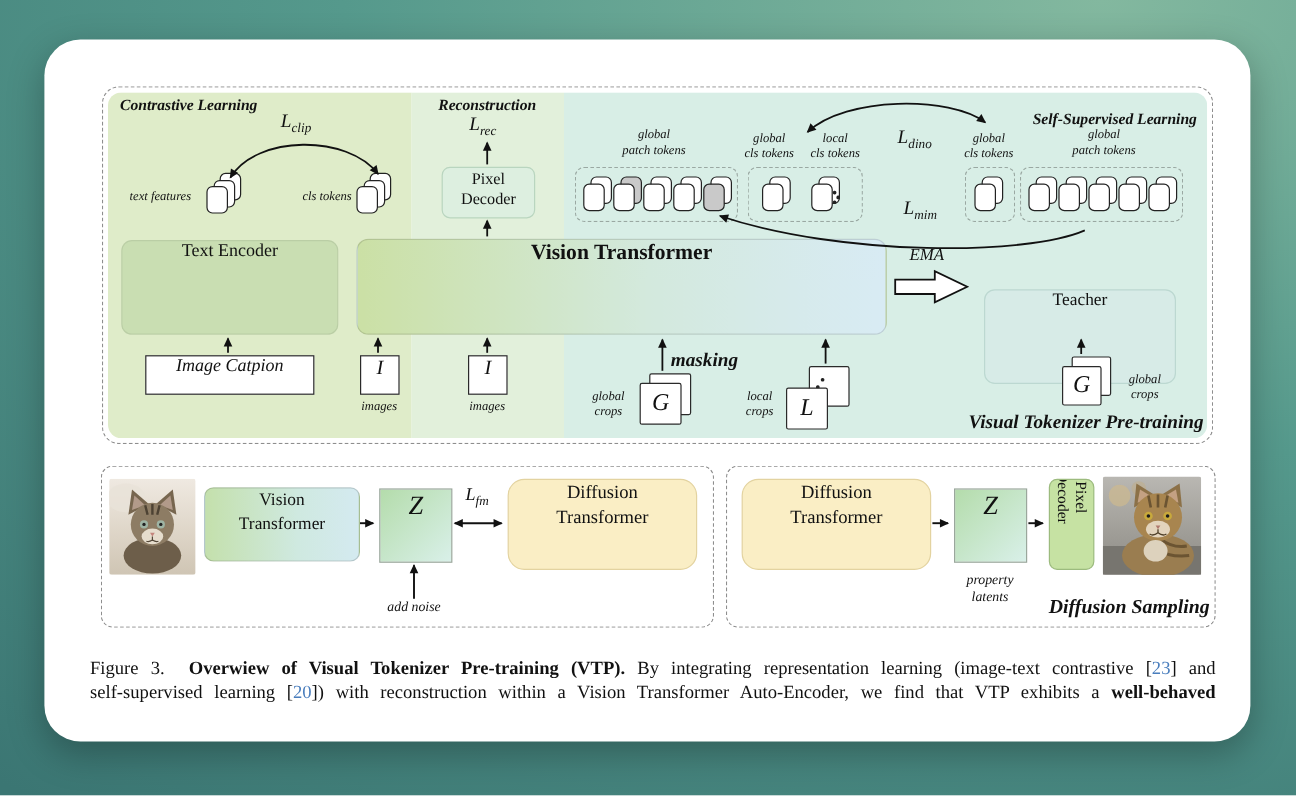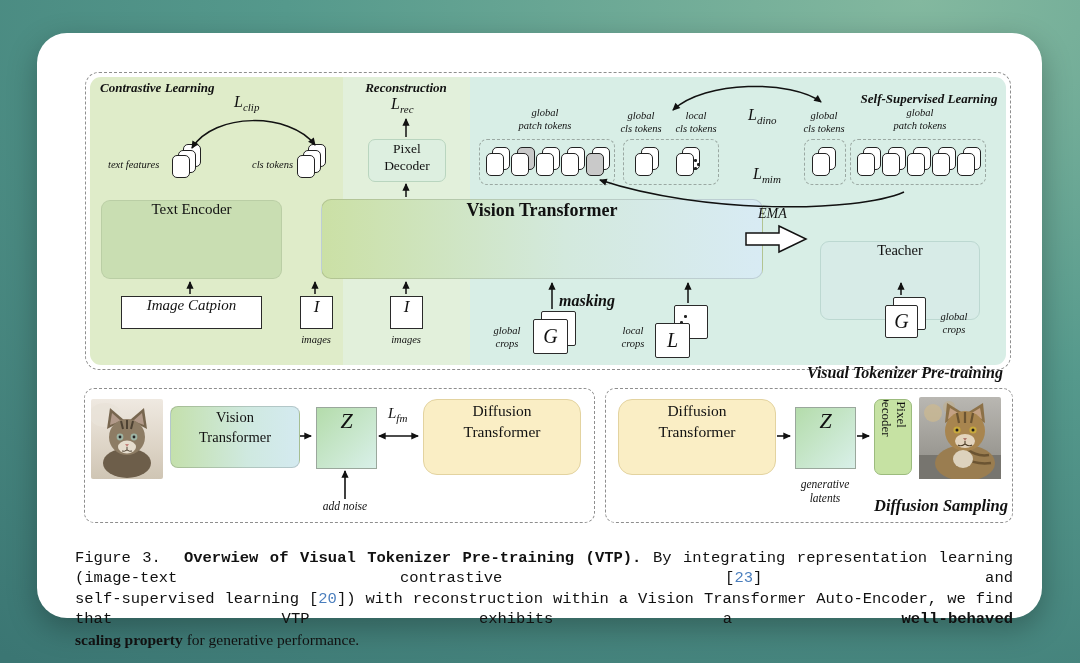--- a/index.html
+++ b/index.html
@@ -13,21 +13,21 @@
   .regions{position:absolute;left:4px;top:4px;right:4px;bottom:4px;border-radius:11px;overflow:hidden;display:flex;}
   .region{height:100%;}
   .sec-title{position:absolute;font-weight:bold;font-style:italic;font-size:13px;white-space:nowrap;}
   .loss{position:absolute;font-style:italic;font-size:16px;white-space:nowrap;}
   .loss sub{font-size:11px;}
   .lbl{position:absolute;font-style:italic;font-size:10.5px;line-height:12px;text-align:center;white-space:nowrap;}
   .lbl2{position:absolute;font-style:italic;font-size:10.5px;line-height:12.5px;text-align:center;}
   .box{position:absolute;display:flex;align-items:flex-start;justify-content:center;text-align:center;}
   .enc{background:#c9deb2;border:1px solid rgba(0,0,0,.07);border-radius:9px;font-size:15px;}
   .vit-big{background:linear-gradient(90deg,#cbe0a5 0%,#d3e9dd 55%,#d8ebf4 100%);
-    border:1px solid rgba(0,0,0,.12);border-radius:10px;font-weight:bold;font-size:18px;margin-left:24px;}
+    border:1px solid rgba(0,0,0,.12);border-radius:10px;font-weight:bold;font-size:18px;}
   .teach{background:#d7ebe7;border:1px solid #bcd8d1;border-radius:9px;font-size:14.5px;margin-top:40px;}
   .pixdec{background:#ddefe0;border:1px solid #b9d5bf;border-radius:7px;font-size:13.5px;line-height:17px;}
   .whitebox{background:#fff;border:1.6px solid #2a2a2a;}
   .ibox{width:31px;height:31px;font-style:italic;font-size:17px;}
   .capbox{font-style:italic;font-size:15px;}
   .tok-group{position:absolute;border:1.2px dashed #9aa8a2;border-radius:8px;}
   .pstack{position:absolute;width:23px;height:28px;}
   .ptok{position:absolute;width:16px;height:21px;background:#fff;border:1.3px solid #222;border-radius:5px;}
   .ptok.back{left:6px;top:0;}
   .ptok.front{left:0;top:6px;}
@@ -44,21 +44,21 @@
   .panel-title{position:absolute;font-weight:bold;font-style:italic;font-size:16.5px;text-align:right;white-space:nowrap;}
   .vit-small{background:linear-gradient(90deg,#c4e0ac 0%,#cfe9e0 60%,#d4eaf0 100%);
     border:1px solid rgba(0,0,0,.15);border-radius:8px;font-size:14.5px;line-height:20px;}
   .zbox{background:linear-gradient(135deg,#b4dcab 0%,#d9f0e9 100%);border:1px solid #9aa79c;
     font-style:italic;font-size:22px;}
   .dtbox{background:#faeec5;border:1px solid #e3d3a0;border-radius:14px;font-size:15.5px;line-height:21px;}
   .pd2{background:#c6e2a3;border:1px solid #9cbb7e;border-radius:7px;overflow:hidden;}
   .pd2-rot{transform:rotate(90deg);width:72px;flex:none;text-align:center;font-size:13px;line-height:14.5px;}
   .caption{position:absolute;left:75px;top:548px;width:938px;font-size:15.5px;line-height:20.4px;}
   .cap-line{white-space:nowrap;}
-  .cap-line.jline{text-align:justify;text-align-last:justify;white-space:normal;font-family:Liberation Mono, monospace;}
+  .cap-line.jline{text-align:justify;text-align-last:justify;white-space:normal;}
   .seg-b{font-weight:bold;}
   .seg-l{color:#4a7ebd;}
   .ema-lbl{position:absolute;font-style:italic;font-size:14px;}
   .mask-lbl{position:absolute;font-style:italic;font-weight:600;font-size:16px;}
   svg.overlay{position:absolute;left:0;top:0;width:1080px;height:663px;pointer-events:none;}
 </style>
 </head>
 <body>
 
 <div class="canvas">
@@ -212,21 +212,21 @@
       <i class="dot" style="left:9px;top:21px;"></i>
   </div>
   <div class="crop" style="left:655px;top:323px;width:33px;height:33px;">L</div>
   <div class="crop" style="left:893px;top:297px;width:31px;height:31px;"></div>
   <div class="crop" style="left:885px;top:305px;width:31px;height:31px;">G</div>
   <div class="lbl2" style="left:932px;top:311px;width:44px;">
     <div>global</div>
       <div>crops</div>
   </div>
 
-  <div class="vtp-title" style="left:700px;top:344px;width:303px;margin-top:20px;">Visual Tokenizer Pre-training</div>
+  <div class="vtp-title" style="left:700px;top:344px;width:303px;">Visual Tokenizer Pre-training</div>
 
   <div class="dashed" style="left:84px;top:388px;width:509px;height:133px;border-radius:10px;"></div>
   <svg class="abs" style="left:91px;top:399px;" width="72" height="80" viewBox="0 0 72 80">
     <defs>
       <linearGradient id="kbg" x1="0" y1="0" x2="0" y2="1">
         <stop offset="0" stop-color="#efe9e1"></stop>
           <stop offset="0.6" stop-color="#ddd4c6"></stop>
           <stop offset="1" stop-color="#cfc5b4"></stop>
       </linearGradient>
     </defs>
@@ -265,21 +265,21 @@
 
   <div class="dashed" style="left:605px;top:388px;width:406px;height:133px;border-radius:10px;"></div>
   <div class="box dtbox" style="left:618px;top:399px;width:156px;height:74px;">
     <div>
         <div>Diffusion</div>
         <div>Transformer</div>
       </div>
   </div>
   <div class="box zbox" style="left:795px;top:407px;width:59px;height:60px;">Z</div>
   <div class="lbl2" style="left:793px;top:477px;width:64px;font-size:11.5px;line-height:14px;">
-    <div>generative</div>
+    <div>property</div>
       <div>latents</div>
   </div>
   <div class="box pd2" style="left:874px;top:399px;width:36px;height:74px;">
     <div class="pd2-rot"><span>Pixel</span> <span>Decoder</span></div>
   </div>
   <svg class="abs" style="left:919px;top:397px;" width="82" height="82" viewBox="0 0 82 82">
     <defs>
       <linearGradient id="cbg" x1="0" y1="0" x2="0" y2="1">
         <stop offset="0" stop-color="#b9b7b2"></stop>
           <stop offset="0.5" stop-color="#a3a19b"></stop>
@@ -305,21 +305,20 @@
     <ellipse cx="46" cy="44" rx="10" ry="7" fill="#e3d4bd"></ellipse>
     <path d="M44 41 L48 41 L46 44 Z" fill="#b07a6e"></path>
     <path d="M46 44 V47 M46 47 Q42 50 39 48 M46 47 Q50 50 53 48" stroke="#4f3f28" stroke-width="1.1" fill="none"></path>
     <ellipse cx="44" cy="62" rx="10" ry="9" fill="#ddd2bd"></ellipse>
   </svg>
   <div class="panel-title" style="left:800px;top:496px;width:208px;">Diffusion Sampling</div>
 
   <div class="caption">
       <div class="cap-line jline"><span class="seg-n">Figure 3.&nbsp; </span><span class="seg-b">Overwiew of Visual Tokenizer Pre-training (VTP).</span><span class="seg-n"> By integrating representation learning (image-text contrastive [</span><span class="seg-l">23</span><span class="seg-n">] and</span></div>
       <div class="cap-line jline"><span class="seg-n">self-supervised learning [</span><span class="seg-l">20</span><span class="seg-n">]) with reconstruction within a Vision Transformer Auto-Encoder, we find that VTP exhibits a </span><span class="seg-b">well-behaved</span></div>
-      <div class="cap-line"><span class="seg-b">scaling property</span><span class="seg-n"> for generative performance.</span></div>
     </div>
 
   <svg class="overlay">
     <defs>
       <marker id="ah" markerWidth="9" markerHeight="9" refX="7.2" refY="4.5" orient="auto-start-reverse" markerUnits="userSpaceOnUse">
         <path d="M0.5,0.9 L8.2,4.5 L0.5,8.1 z" fill="#111"></path>
       </marker>
     </defs>
     <path d="M 192 148 C 214 112, 290 112, 315 145" fill="none" stroke="#111" stroke-width="1.5" marker-start="url(#ah)" marker-end="url(#ah)"></path>
     <path d="M 406 137 L 406 119" fill="none" stroke="#111" stroke-width="1.5" marker-end="url(#ah)"></path>

